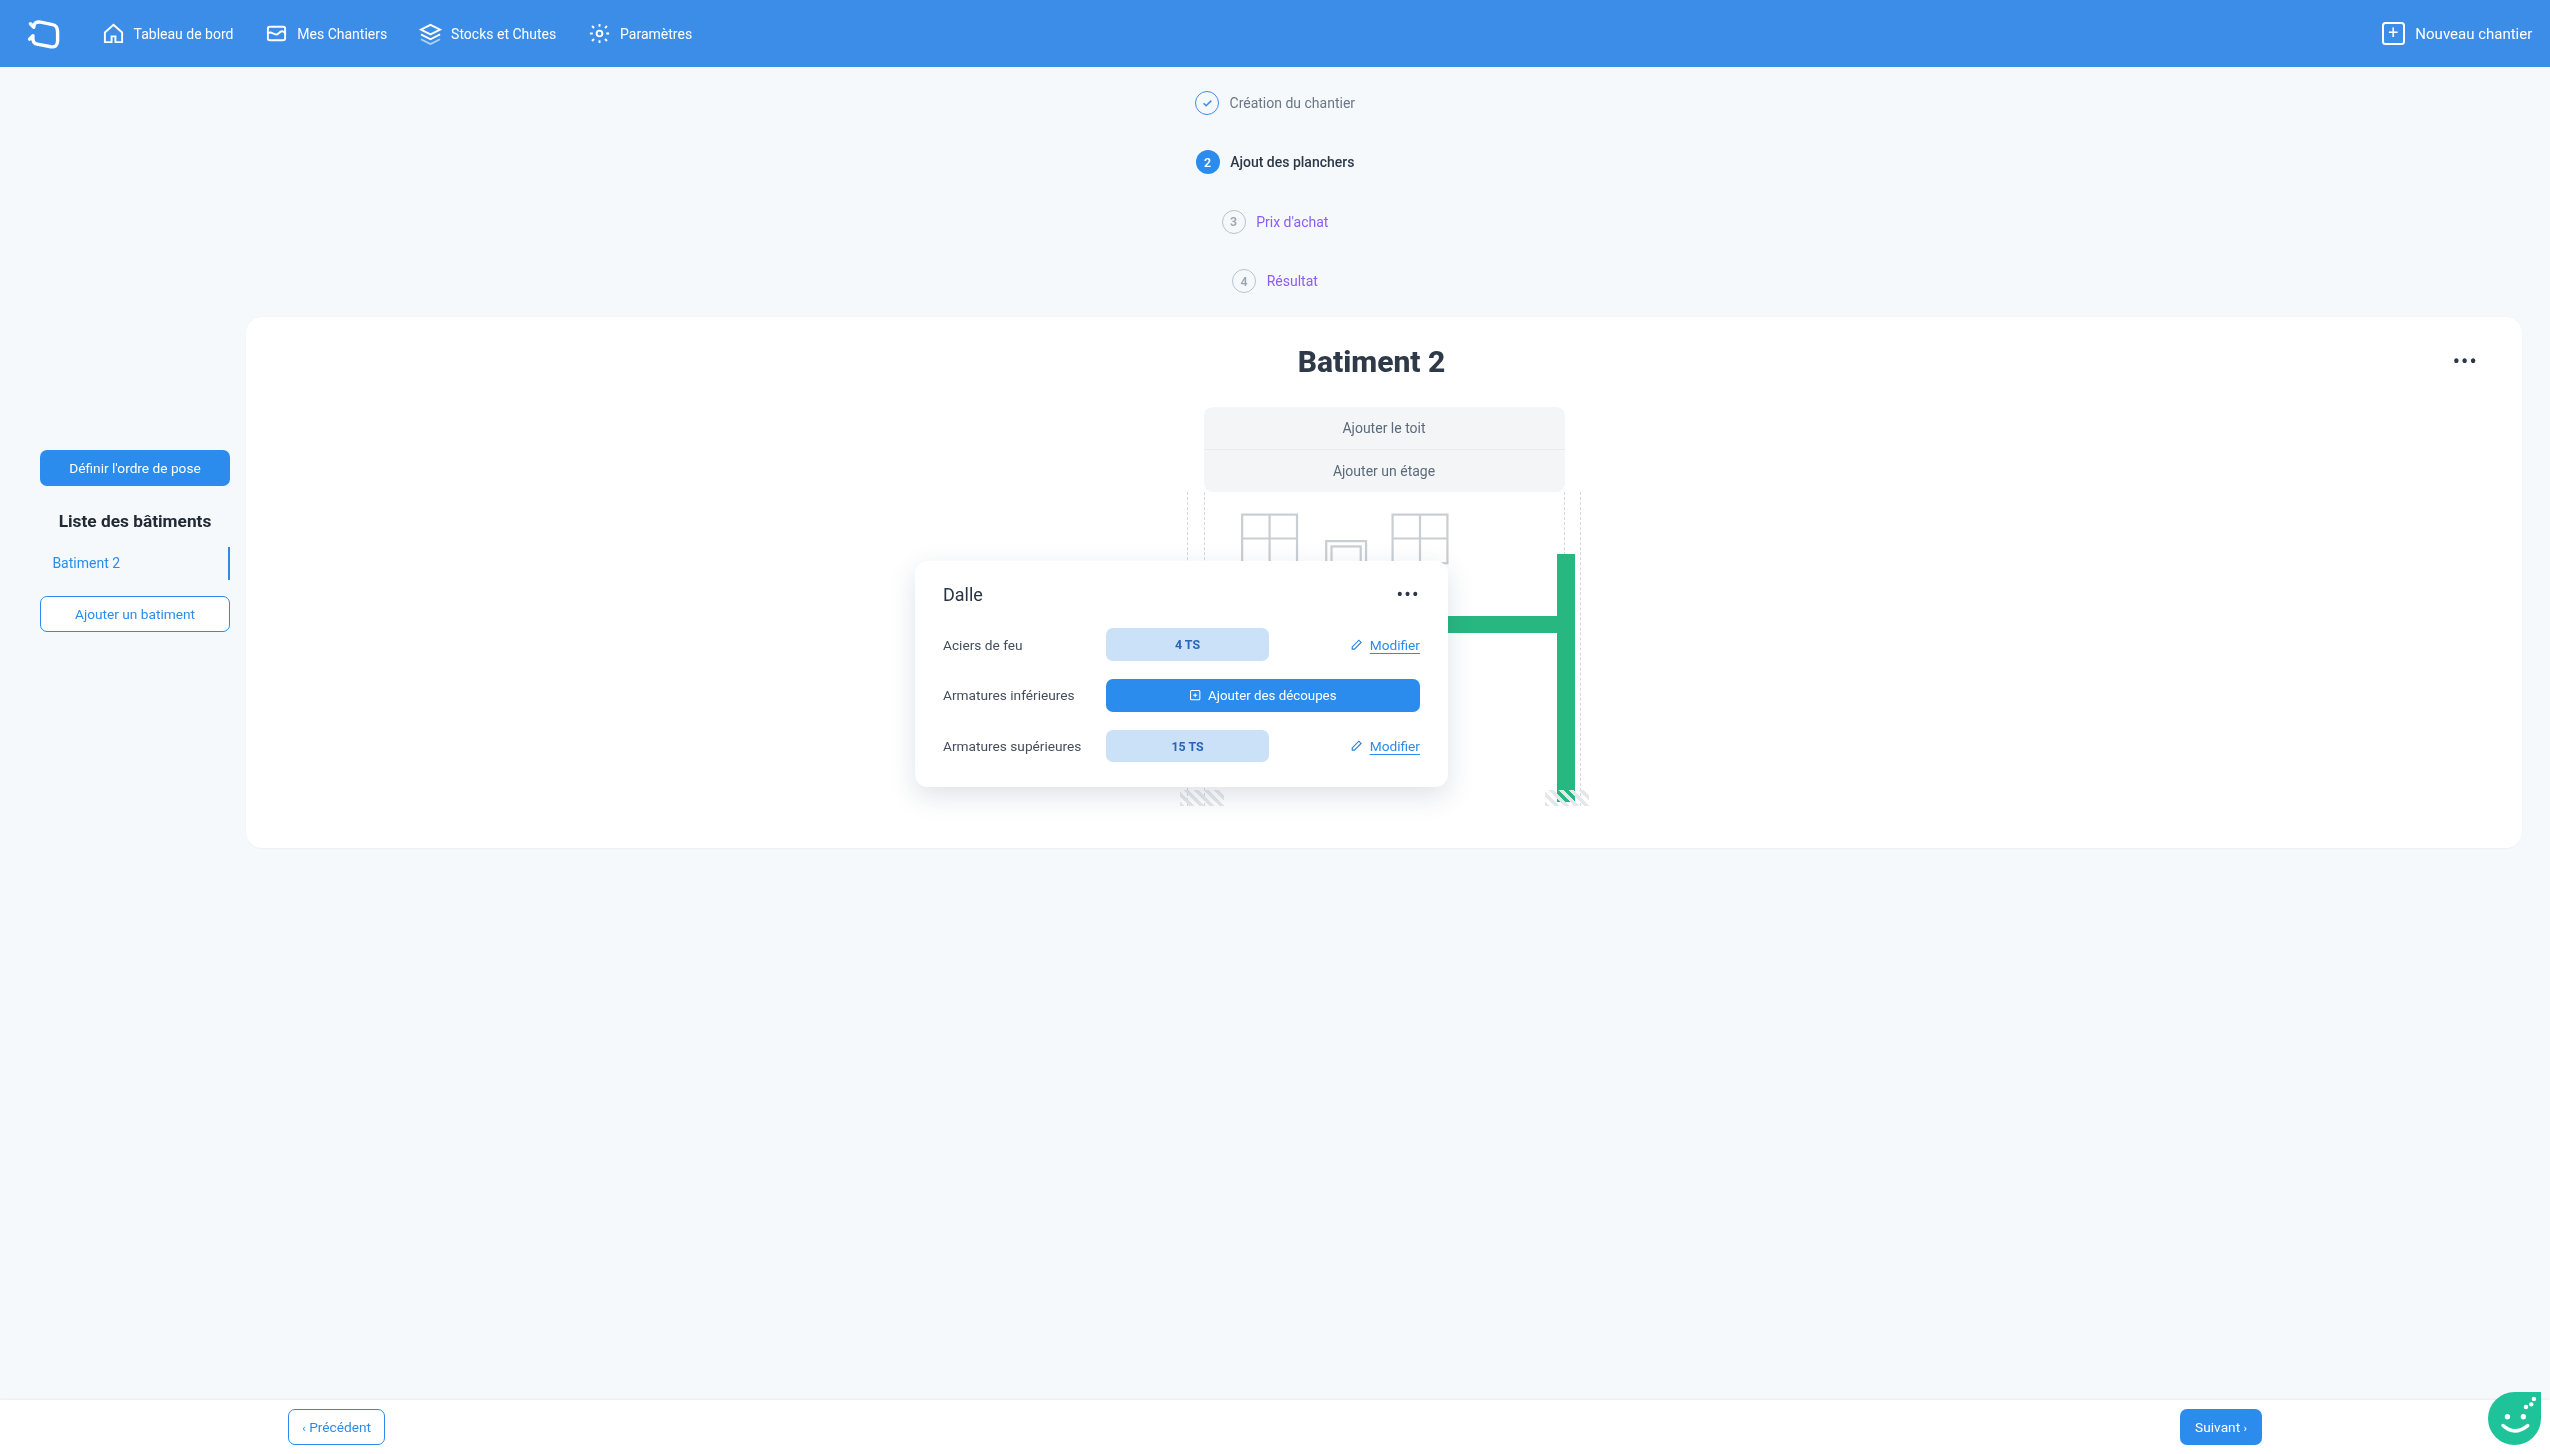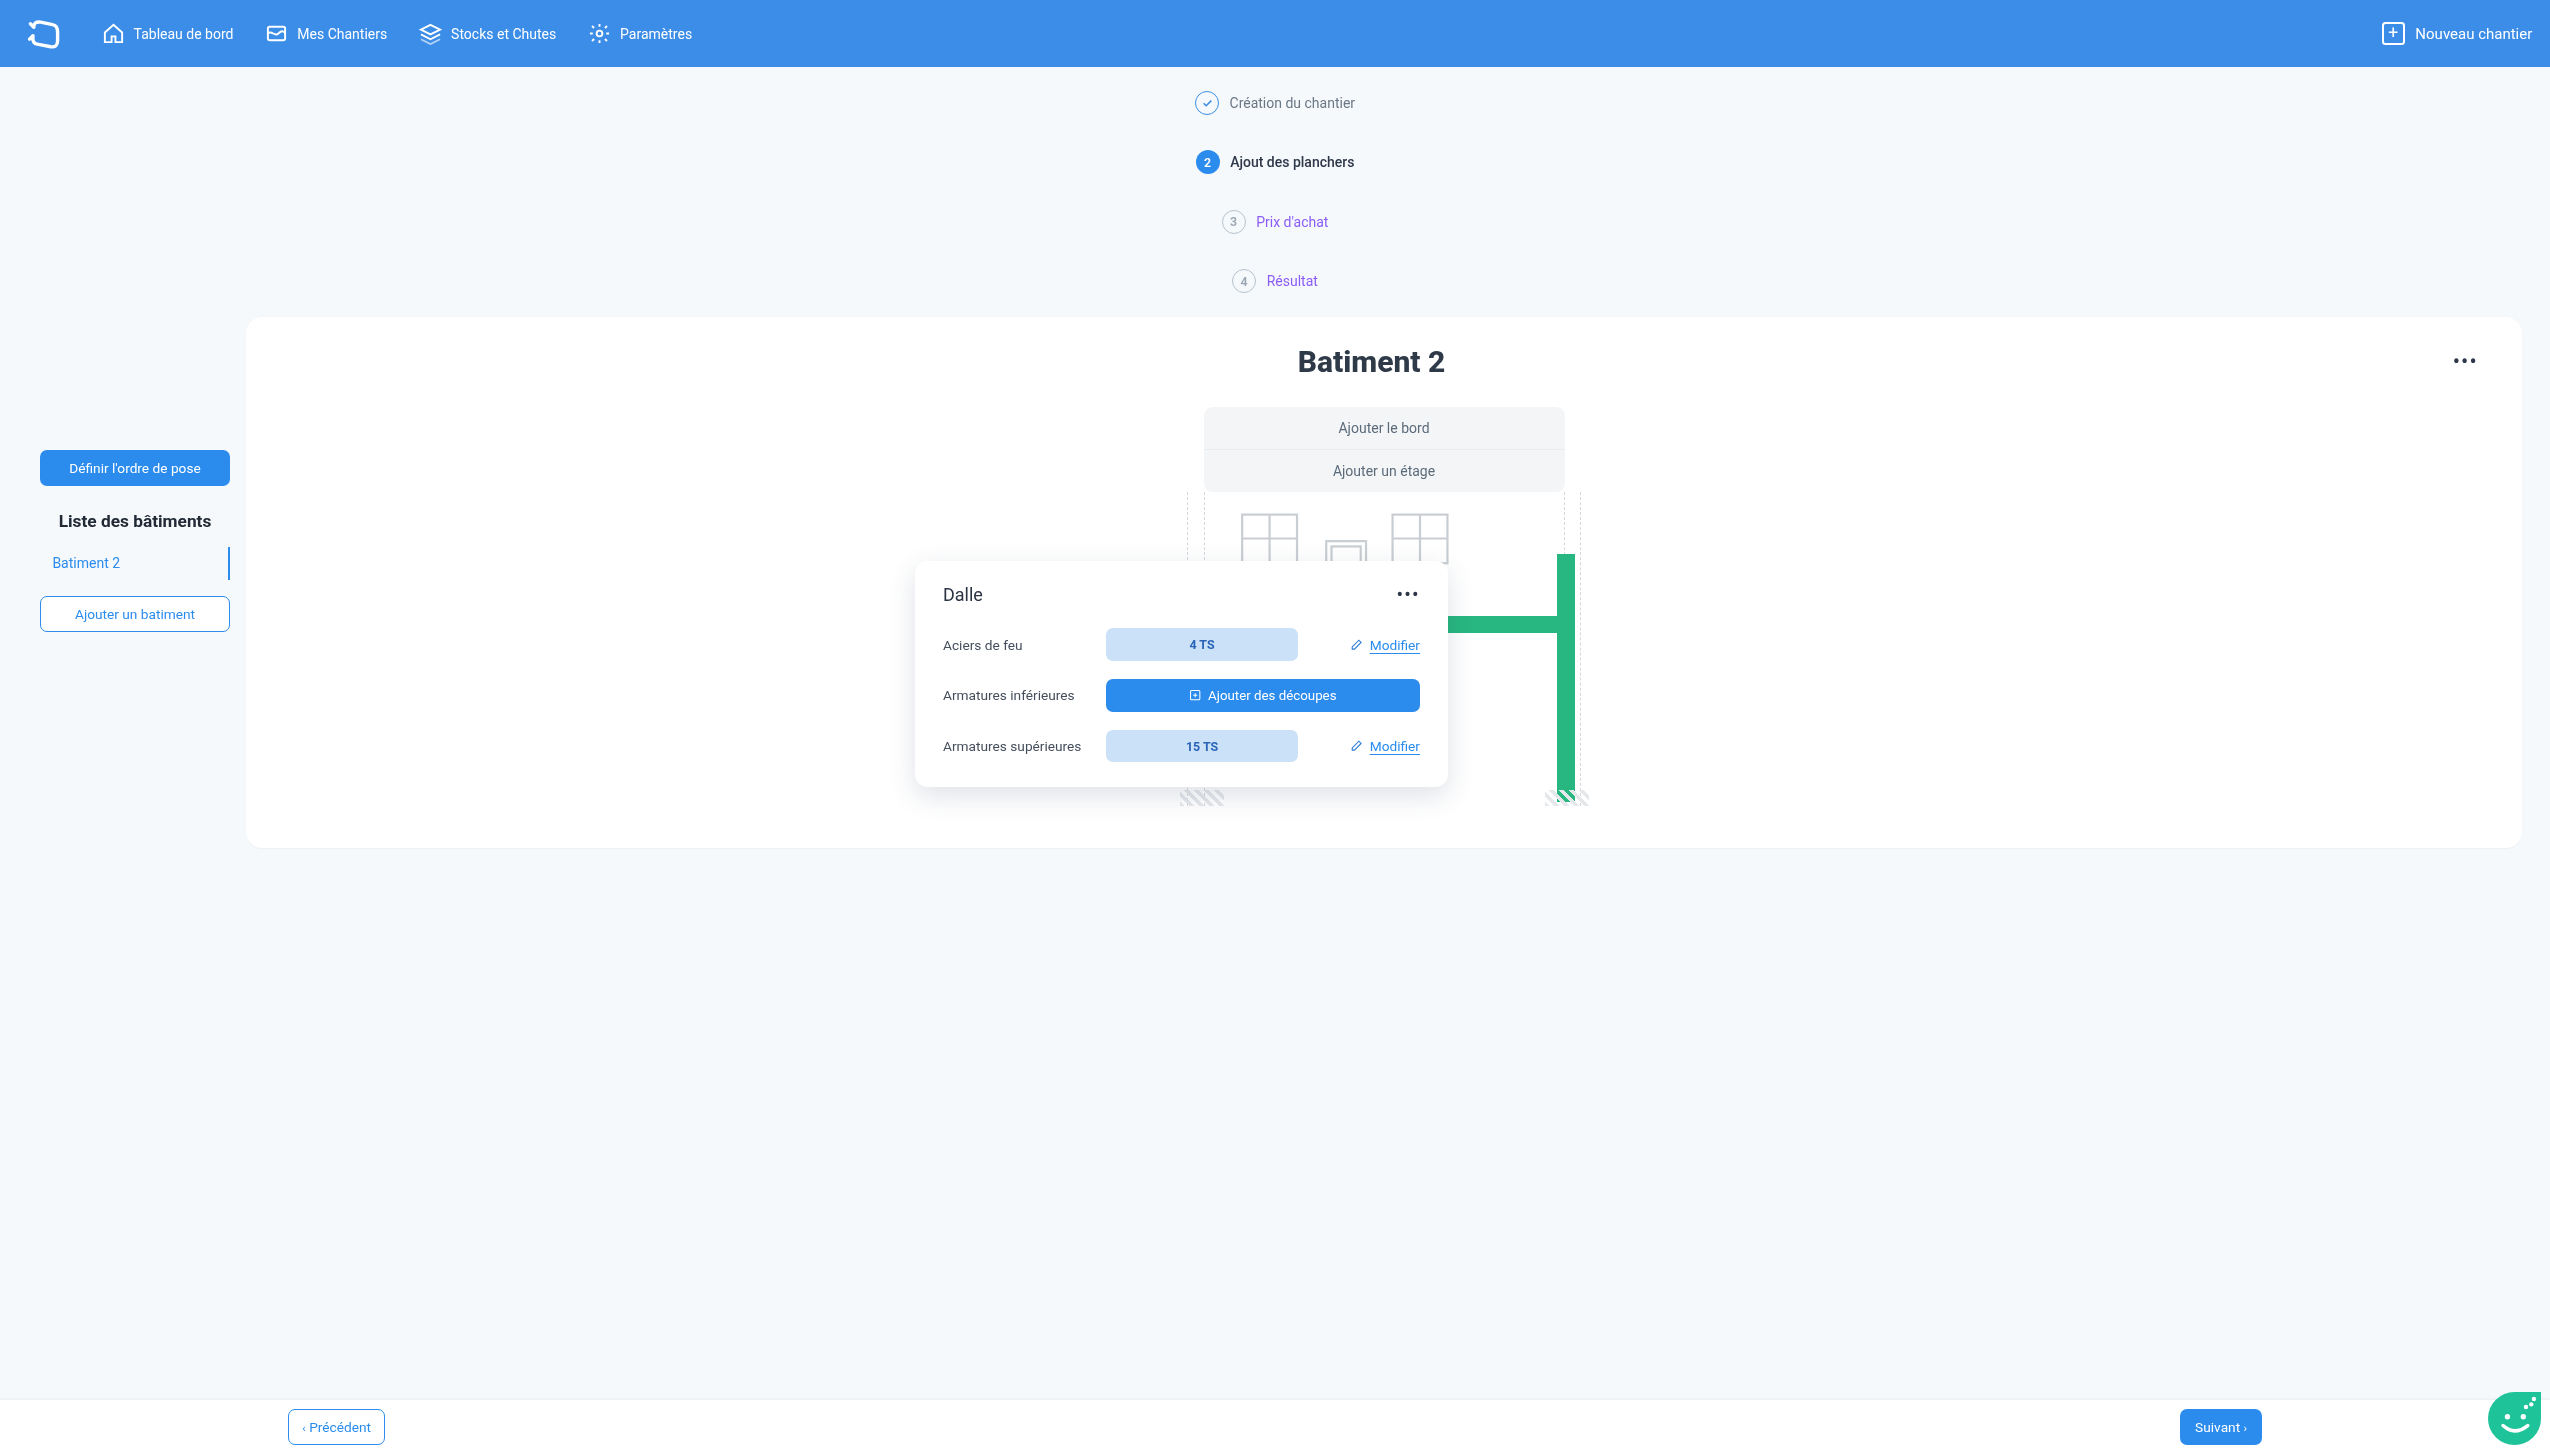--- a/index.html
+++ b/index.html
@@ -58,21 +58,21 @@
 .floor-post { position: absolute; top: 62px; right: -11.5px; width: 17.7px; height: 248px; background: #28b781; }
 
 
 .dalle-card { position: absolute; top: 244px; left: 669px; width: 533px; background: #fff; border-radius: 12.4px; box-shadow: 0 8.9px 26.6px rgba(40,60,100,.15); padding: 23px 28px 25px 28px; z-index: 10; }
 .dalle-head { display: flex; align-items: center; }
 .dalle-title { font-size: 18px; font-weight: 400; color: #2a3442; }
 .dalle-dots { margin-left: auto; font-size: 16px; font-weight: 900; letter-spacing: 1.8px; color: #2d3748; cursor: pointer; }
 .dalle-rows { margin-top: 23px; display: flex; flex-direction: column; gap: 18px; font-size: 13.7px; }
 .dalle-row { display: flex; align-items: center; gap: 14px; }
 .dalle-row .lbl { width: 149px; color: #444e5c; }
-.value-pill { width: 192px; text-align: center; padding: 8.9px 0; border-radius: 7px; background: #cae1f8; color: #2a64b7; font-weight: 700; font-size: 12.4px; }
+.value-pill { width: 163px; text-align: center; padding: 8.9px 0; border-radius: 7px; background: #cae1f8; color: #2a64b7; font-weight: 700; font-size: 12.4px; }
 .add-cut-btn { flex: 1; text-align: center; padding: 8.9px 0; border-radius: 7px; background: #2b8ced; color: #fff; font-size: 13.3px; cursor: pointer; border: none; display: flex; align-items: center; justify-content: center; gap: 6.2px; }
 .modify-link { display: flex; align-items: center; gap: 6.2px; color: #2b8ced; font-size: 13.7px; cursor: pointer; text-decoration: underline; text-underline-offset: 2.7px; }
 .modify-link svg { width: 13.3px; height: 13.3px; stroke: #2c7cd6; }
 
 
 .footer { position: fixed; bottom: 0; left: 0; right: 0; background: #fff; height: 54px; display: flex; align-items: center; padding: 16px 288px; box-shadow: 0 -0.9px 2.7px rgba(0,0,0,.05); z-index: 50; justify-content: space-between; }
 .prev-btn { padding: 8.9px 13.3px; border: 1.3px solid #2b8ced; border-radius: 7px; color: #2b8ced; background: #fff; font-size: 13.7px; cursor: pointer; }
 .next-btn { margin-left: auto; padding: 9.7px 15px; border-radius: 7px; background: #2b8ced; color: #fff; border: none; font-size: 13.7px; cursor: pointer; }
 
 .chat-btn { position: fixed; bottom: 8.9px; right: 8.9px; width: 53px; height: 53px; cursor: pointer; z-index: 60; }
@@ -159,21 +159,21 @@
     <button class="add-b-btn">Ajouter un batiment</button>
   </div>
 
   <div class="main-card">
     <div class="card-header">
       <h1 class="card-title">Batiment 2</h1>
       <span class="more-dots">•••</span>
     </div>
 
     <div class="stage-col">
-      <button class="stage-btn top">Ajouter le bord</button>
+      <button class="stage-btn top">Ajouter le toit</button>
       <button class="stage-btn mid">Ajouter un étage</button>
     </div>
 
     <div class="house-wrap">
       <div class="house">
 
         <div style="position:absolute;left:-17.7px;top:0;bottom:0;width:0;border-left:1.8px dashed #d4d8dc;"></div>
         <div style="position:absolute;right:-17.7px;top:0;bottom:0;width:0;border-left:1.8px dashed #d4d8dc;"></div>
 
         <svg width="361" height="142" style="position:absolute;top:10.6px;left:0;" viewBox="0 0 408 160">

